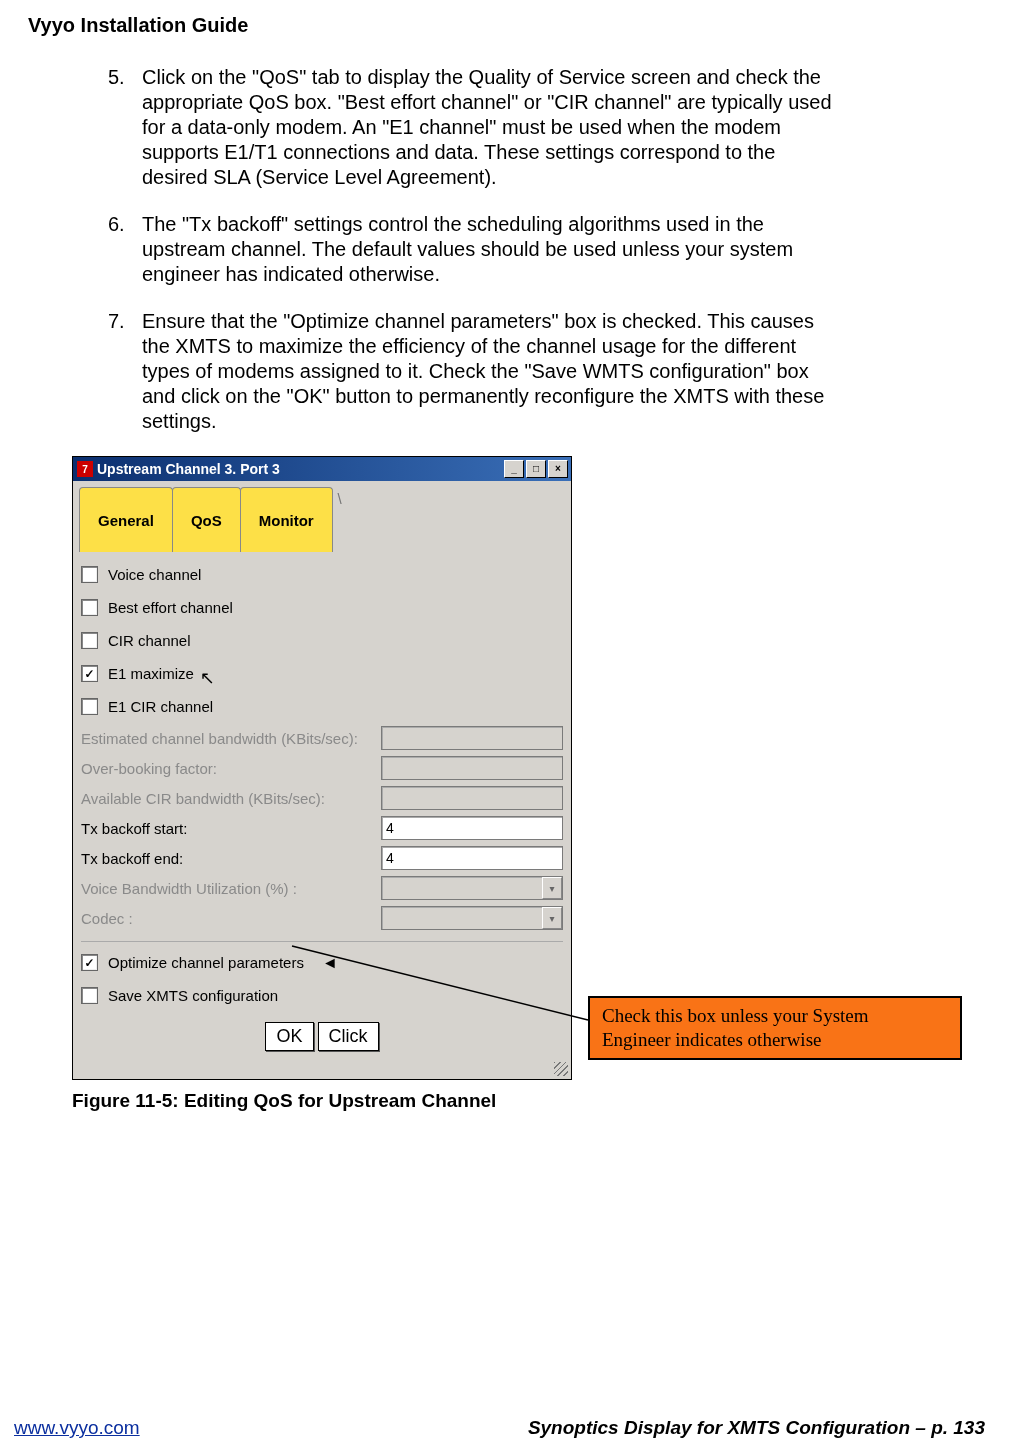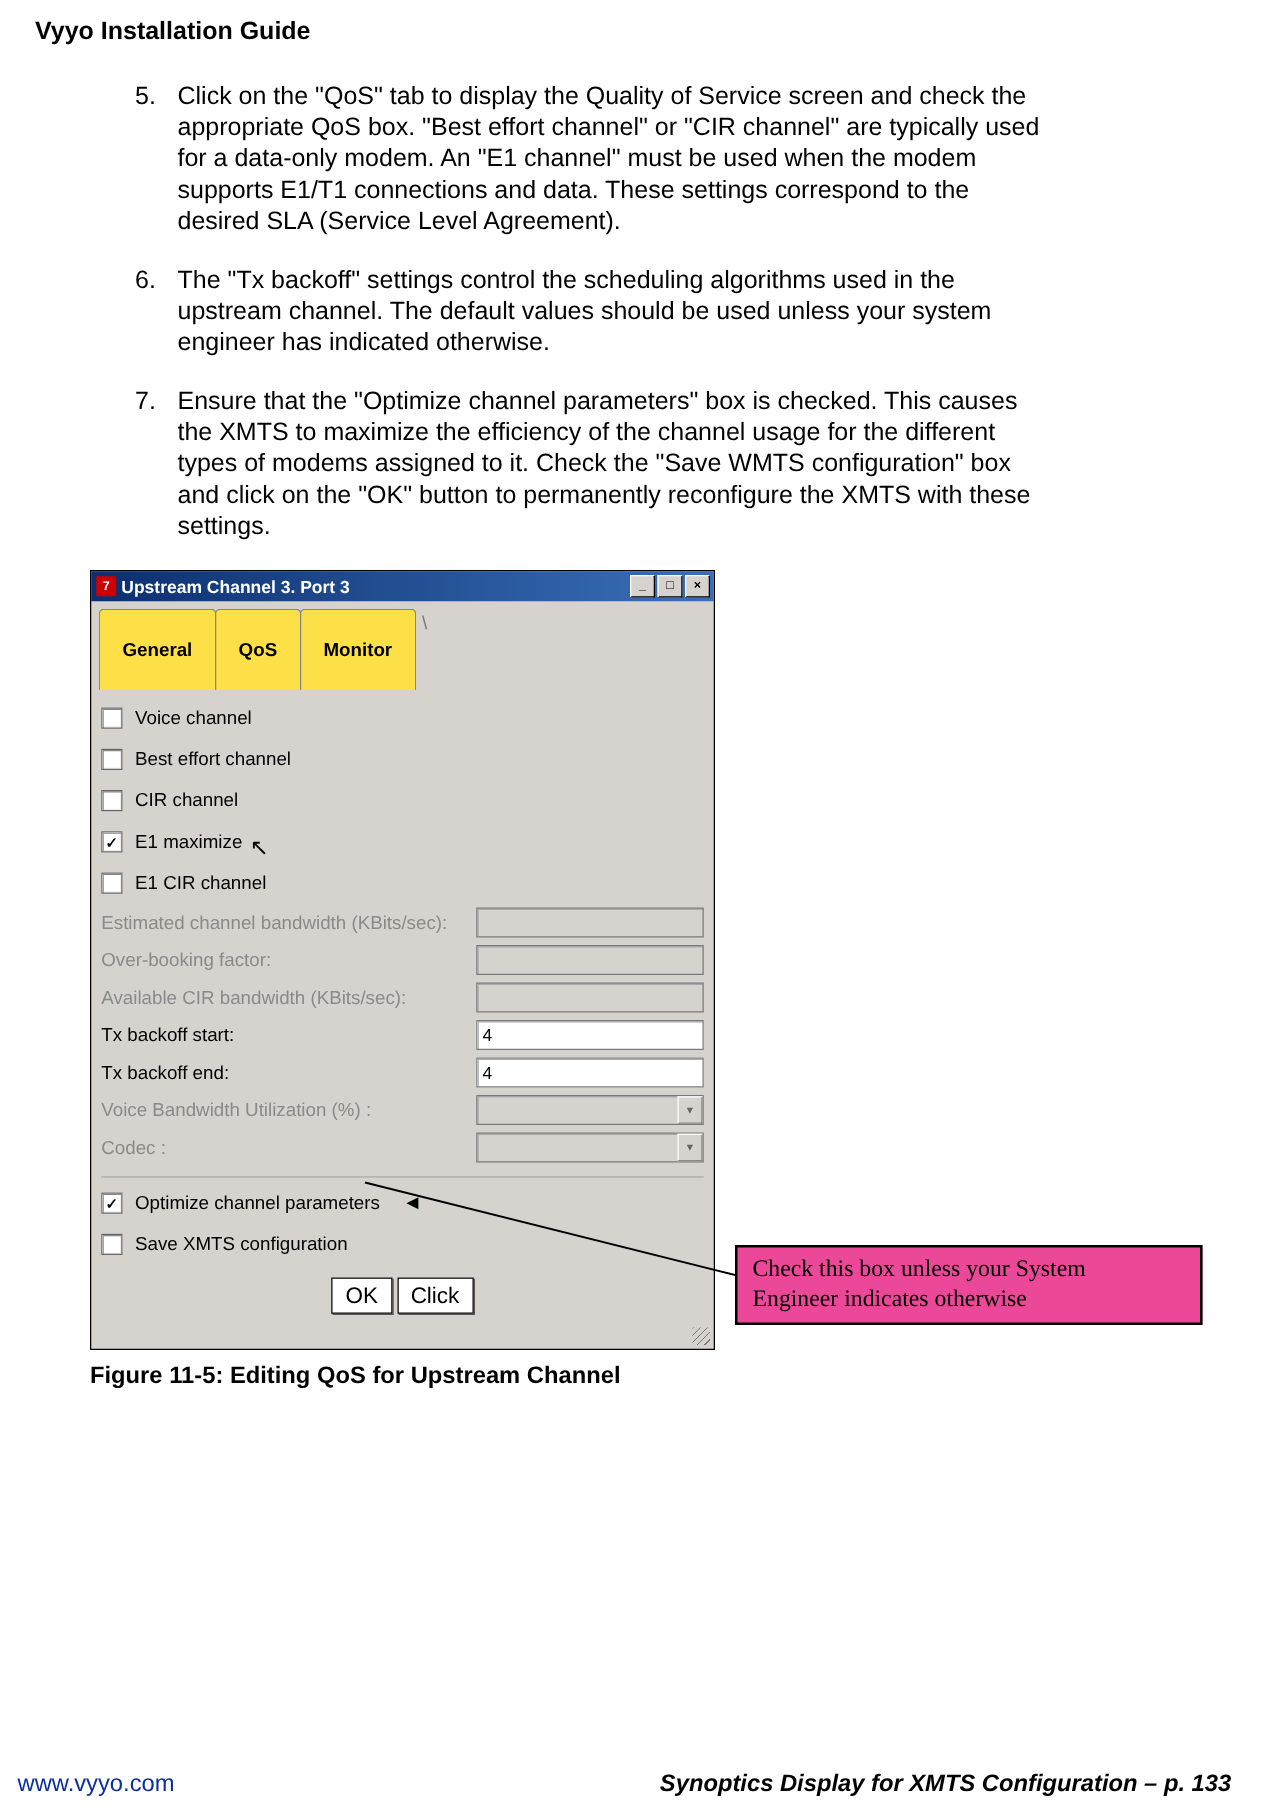--- a/index.html
+++ b/index.html
@@ -228,21 +228,21 @@
   }
   .callout-line-svg {
     position: absolute;
     left: 0;
     top: 0;
     pointer-events: none;
   }
   .callout-box {
     position: absolute;
     border: 2px solid #000;
-    background: #ec4899;
+    background: #f97316;
     padding: 6px 12px;
     font-family: "Times New Roman", Times, serif;
     font-size: 19px;
     line-height: 1.25;
   }
   .figure-caption {
     font-weight: bold;
     font-size: 19px;
     margin-top: 10px;
     padding-left: 44px;
@@ -252,20 +252,21 @@
     left: 14px;
     right: 28px;
     bottom: 16px;
     display: flex;
     justify-content: space-between;
     align-items: baseline;
     font-size: 19px;
   }
   .footer-left {
     color: #0b2f9f;
+    text-decoration: underline;
   }
   .footer-right {
     font-weight: bold;
     font-style: italic;
   }
 </style>
 </head>
 <body>
 
 <div class="page">

